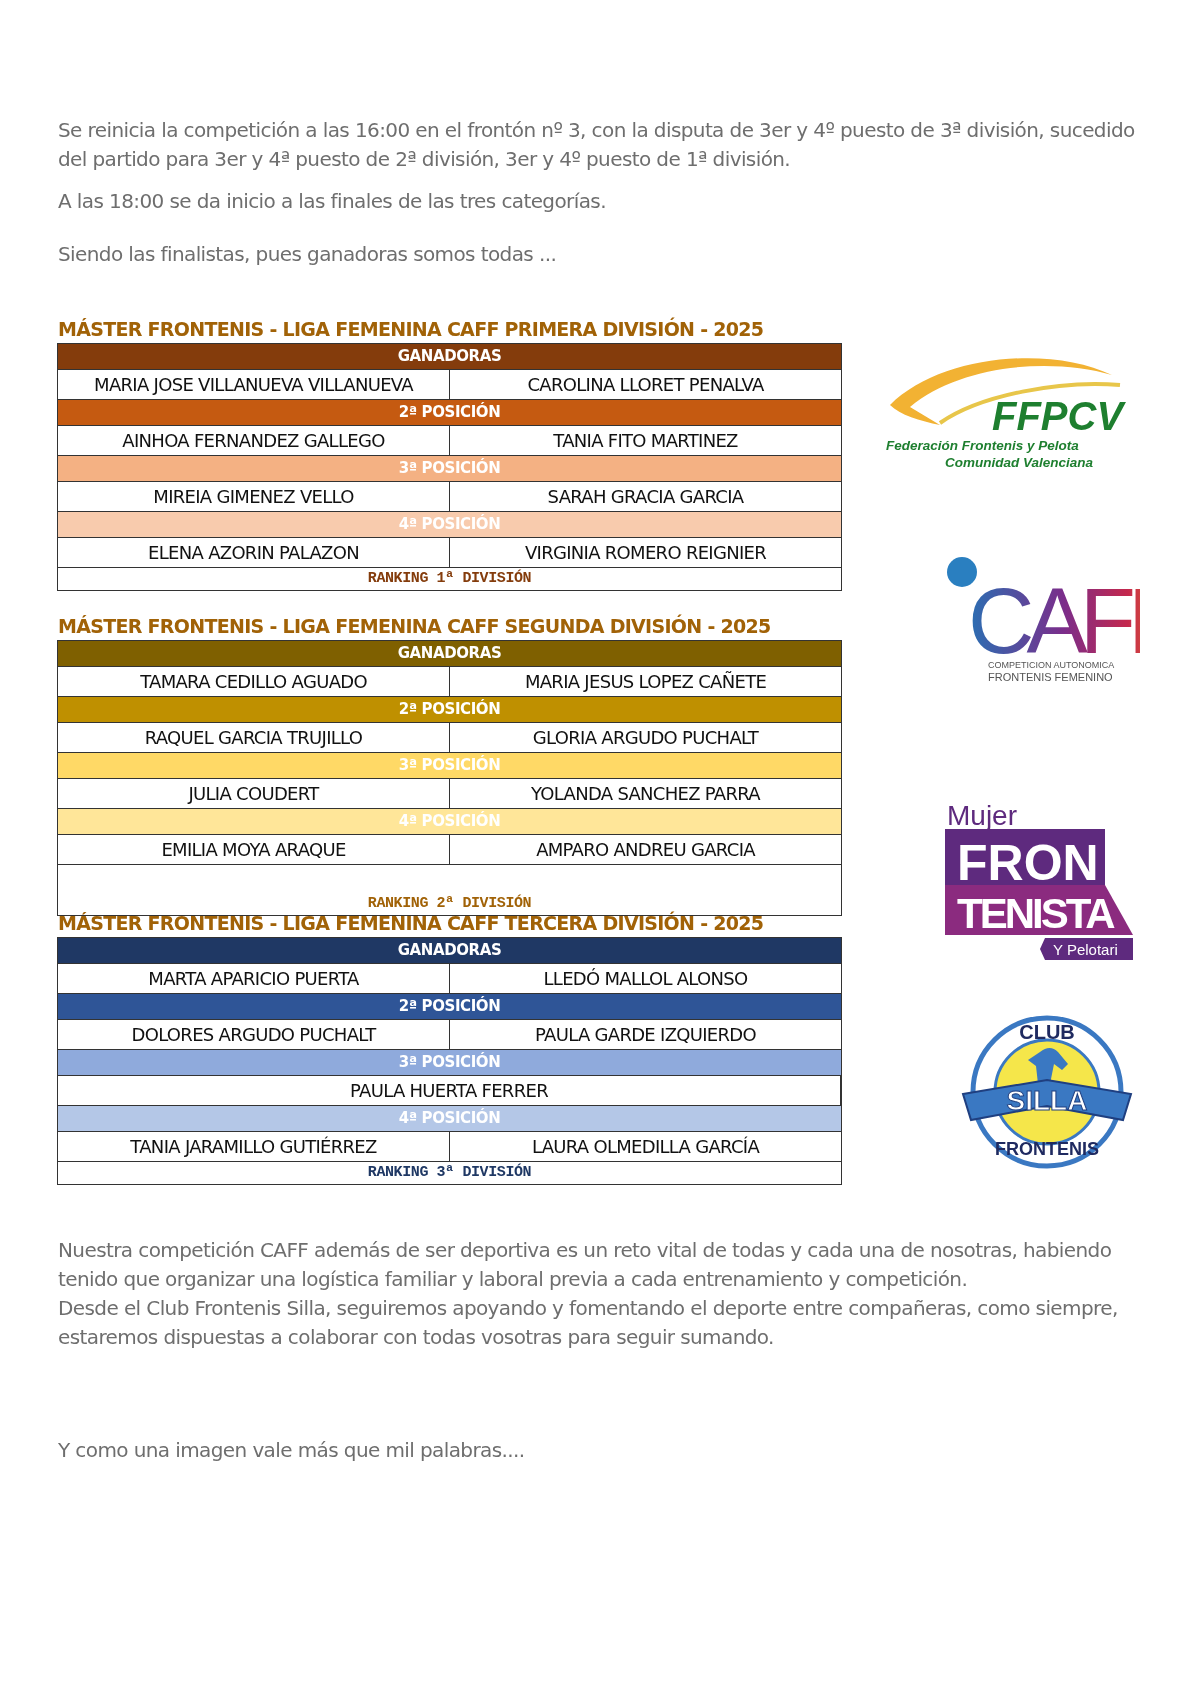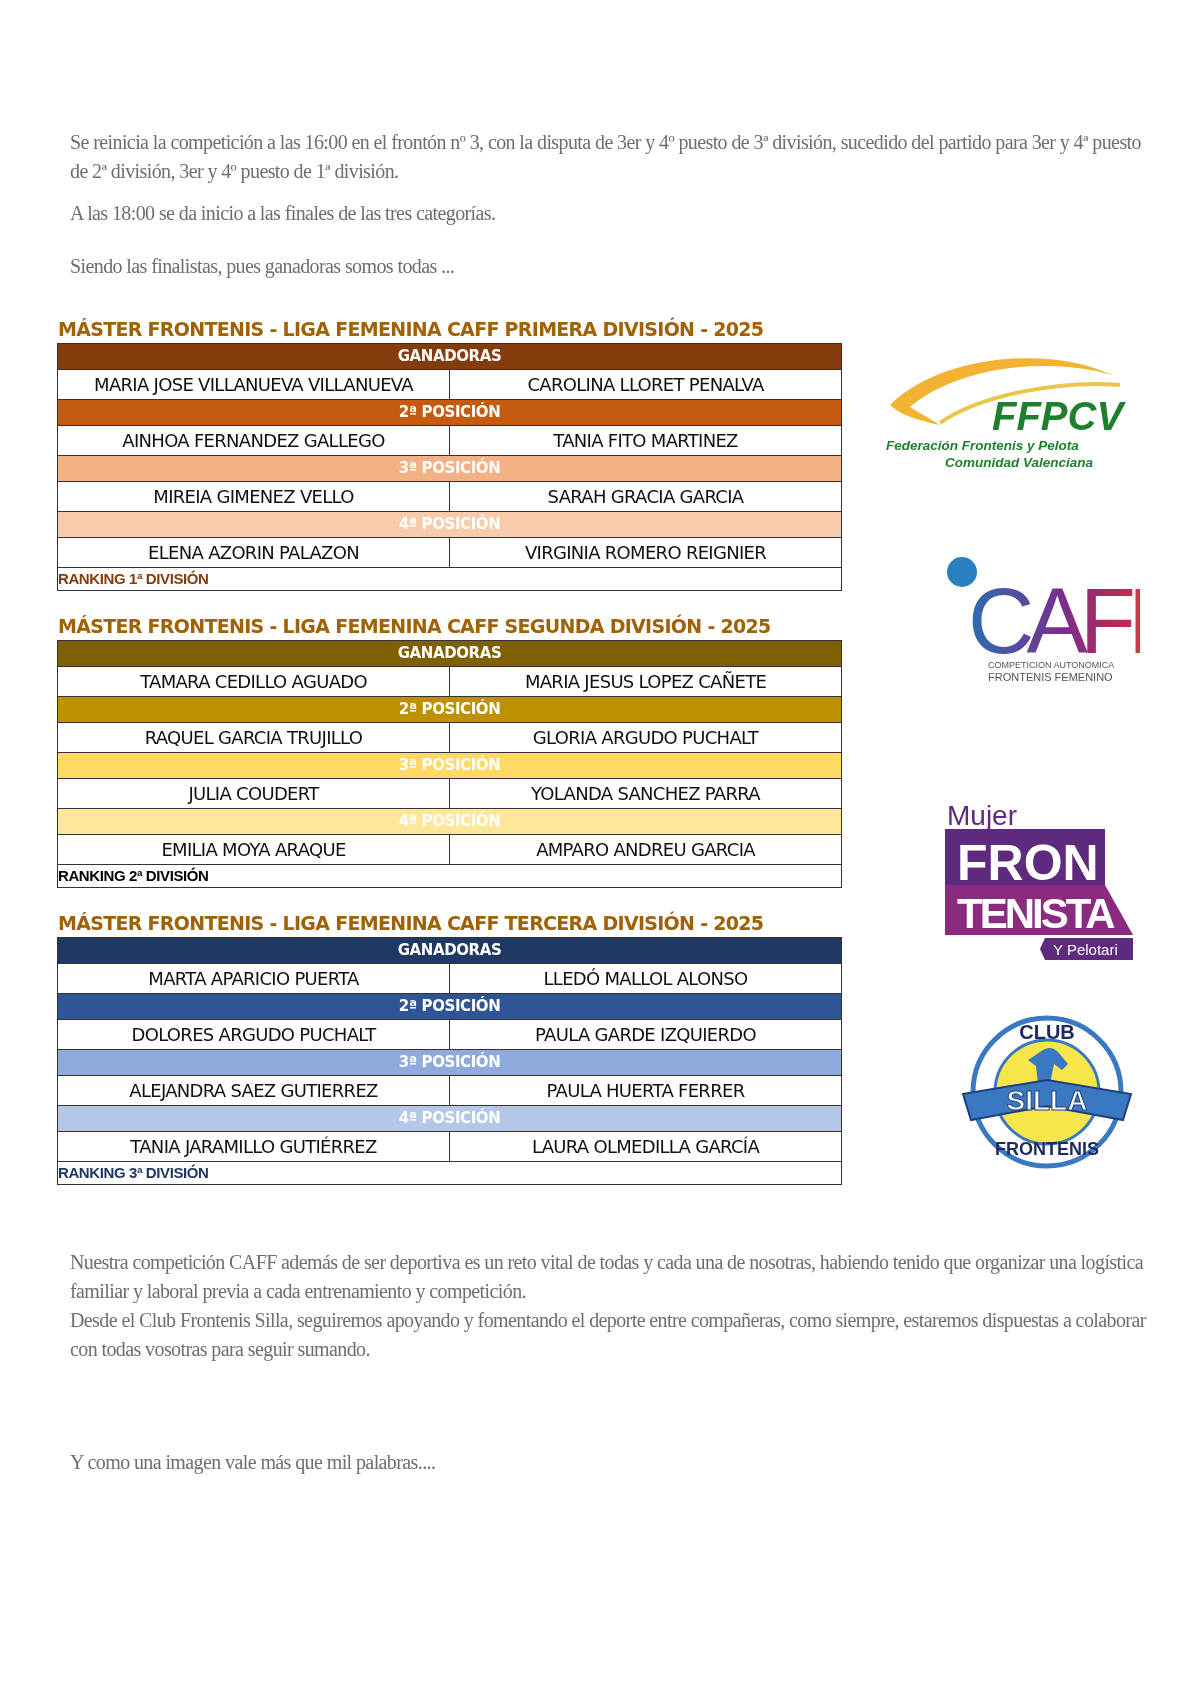--- a/index.html
+++ b/index.html
@@ -1,25 +1,25 @@
 <!DOCTYPE html>
 <html><head>
 <meta charset="utf-8">
 <style>
   html, body { margin:0; padding:0; background:#ffffff; }
   body { width:1200px; height:1697px; position:relative; overflow:hidden; font-family:"Liberation Sans", sans-serif; }
   .para { position:absolute; left:58px; width:1100px; color:#6e6e6e; font-size:20px; line-height:29px; font-family:"DejaVu Sans", sans-serif; letter-spacing:-0.6px; }
-  .para p { margin:12px;font-family:Liberation Serif, serif; }
+  .para p { margin:0; }
   .sec-title { position:absolute; left:58px; font-size:19px; font-weight:bold; color:#a16207; font-family:"DejaVu Sans", sans-serif; letter-spacing:-0.7px; white-space:nowrap; }
   .tbl { position:absolute; left:57px; width:785px; border:1.5px solid #333; box-sizing:border-box; }
   .band { height:25px; line-height:25px; text-align:center; color:#fff; font-weight:bold; font-size:15px; font-family:"DejaVu Sans", sans-serif; letter-spacing:-0.4px; border-bottom:1px solid #333; }
   .names { display:flex; height:29px; border-bottom:1.5px solid #333; }
   .names .cell { flex:1; text-align:center; line-height:29px; font-weight:normal; font-size:18px; color:#111; font-family:"DejaVu Sans", sans-serif; letter-spacing:-0.7px; white-space:nowrap; overflow:hidden; }
   .names .cell:first-child { border-right:1.5px solid #333; }
-  .ranking { height:22px; line-height:22px; text-align:left; font-weight:bold; font-size:15px; font-family:Liberation Sans, sans-serif; letter-spacing:-0.4px; background:#fff; }
+  .ranking { height:22px; line-height:22px; text-align:center; font-weight:bold; font-size:15px; font-family:Liberation Mono, monospace; letter-spacing:-0.4px; background:#fff; }
   .finalistas { position:absolute; left:845px; top:555px; width:70px; height:460px; }
   .logo { position:absolute; }
 </style>
 </head>
 <body>
 
 <div class="para" style="top:116px;">
     <p>Se reinicia la competición a las 16:00 en el frontón nº 3, con la disputa de 3er y 4º puesto de 3ª división, sucedido del partido para 3er y 4ª puesto de 2ª división, 3er y 4º puesto de 1ª división.</p>
   </div>
 <div class="para" style="top:187px;">
@@ -69,37 +69,36 @@
       <div class="band" style="background: rgb(255, 217, 102);">3ª POSICIÓN</div>
       <div class="names">
         <div class="cell">JULIA COUDERT</div>
         <div class="cell">YOLANDA SANCHEZ PARRA</div>
       </div>
       <div class="band" style="background: rgb(255, 230, 153);">4ª POSICIÓN</div>
       <div class="names">
         <div class="cell">EMILIA MOYA ARAQUE</div>
         <div class="cell">AMPARO ANDREU GARCIA</div>
       </div>
-      <div class="ranking" style="color: #000000;">RANKING 2ª DIVISIÓN</div>
+      <div class="ranking" style="color: #a16207; margin-top: 28px;">RANKING 2ª DIVISIÓN</div>
     </div>
     <div class="sec-title" style="top: 912px;">MÁSTER FRONTENIS - LIGA FEMENINA CAFF TERCERA DIVISIÓN - 2025</div>
     <div class="tbl" style="top: 937px;">
       <div class="band" style="background: rgb(31, 56, 100);">GANADORAS</div>
       <div class="names">
         <div class="cell">MARTA APARICIO PUERTA</div>
         <div class="cell">LLEDÓ MALLOL ALONSO</div>
       </div>
       <div class="band" style="background: rgb(47, 85, 151);">2ª POSICIÓN</div>
       <div class="names">
         <div class="cell">DOLORES ARGUDO PUCHALT</div>
         <div class="cell">PAULA GARDE IZQUIERDO</div>
       </div>
       <div class="band" style="background: rgb(143, 170, 220);">3ª POSICIÓN</div>
       <div class="names">
-        <div class="cell">ALEJANDRA SAEZ GUTIERREZ</div>
         <div class="cell">PAULA HUERTA FERRER</div>
       </div>
       <div class="band" style="background: rgb(180, 199, 231);">4ª POSICIÓN</div>
       <div class="names">
         <div class="cell">TANIA JARAMILLO GUTIÉRREZ</div>
         <div class="cell">LAURA OLMEDILLA GARCÍA</div>
       </div>
       <div class="ranking" style="color: rgb(31, 56, 100);">RANKING 3ª DIVISIÓN</div>
     </div>
   </div>

